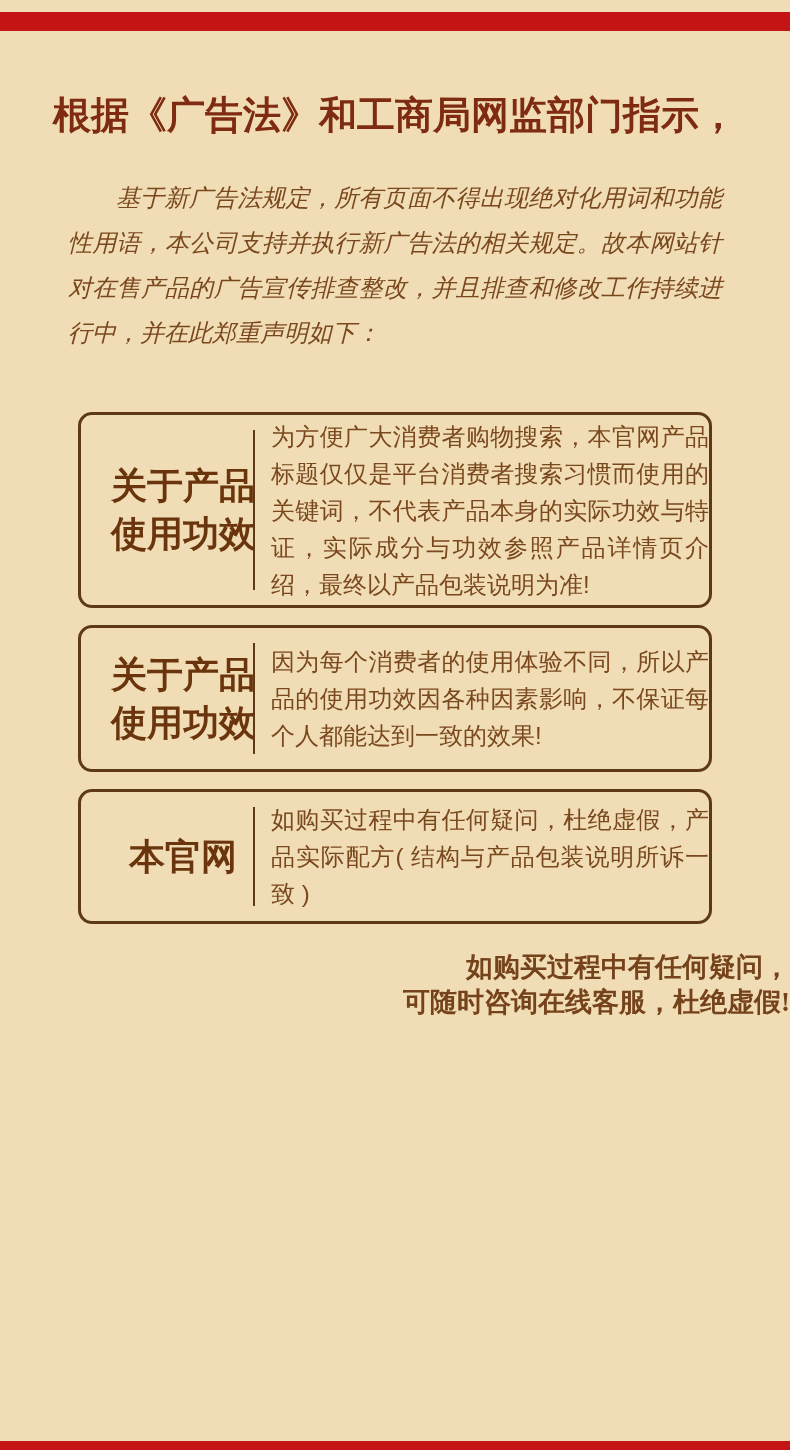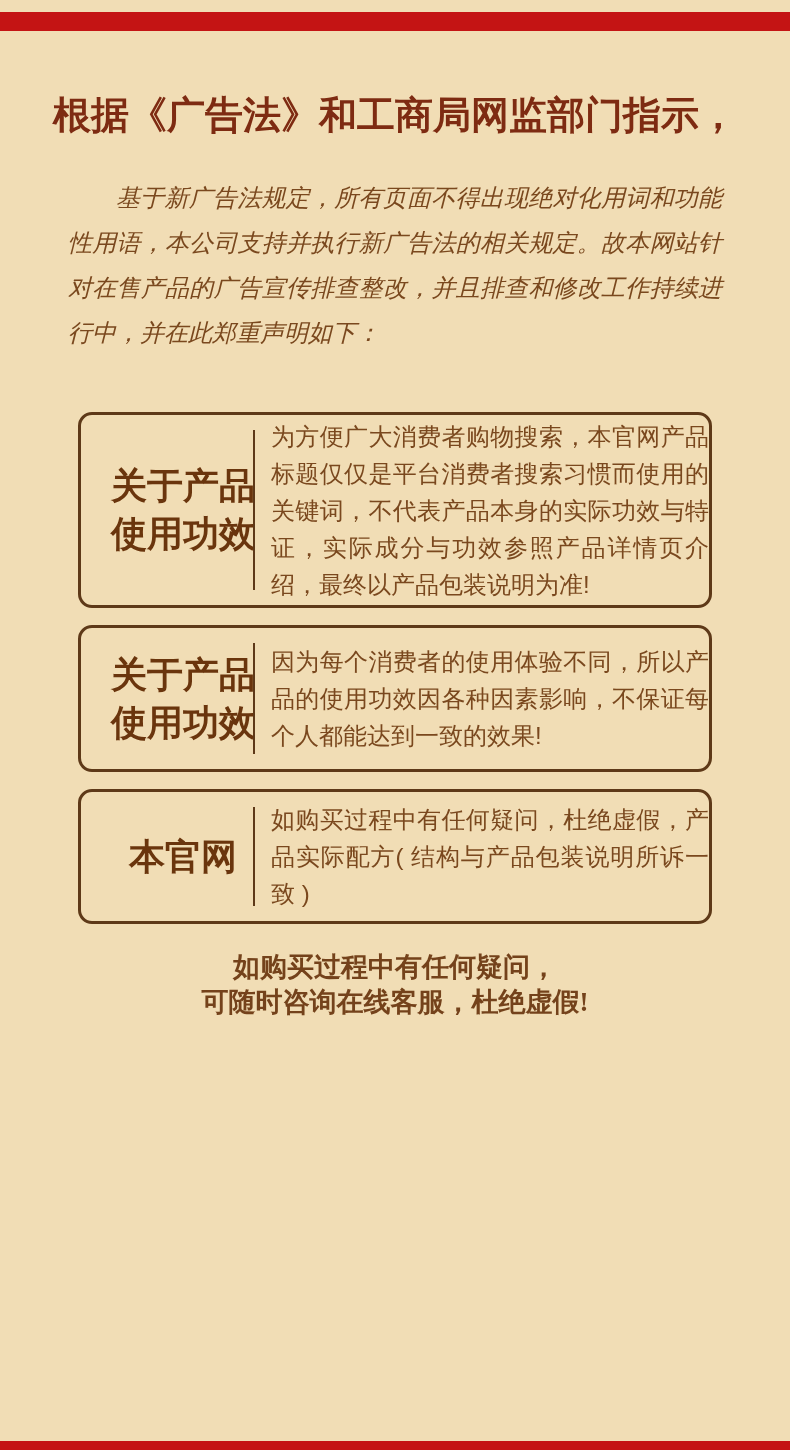--- a/index.html
+++ b/index.html
@@ -95,21 +95,21 @@
     text-align: justify;
   }
   .footer-note {
     margin-top: 26px;
     text-align: center;
     font-size: 27px;
     font-weight: bold;
     color: var(--footer);
     line-height: 35px;
   }
-  .footer-note .footer-line { white-space: nowrap; }
+  .footer-note .footer-line { white-space: nowrap; text-align: right; }
 </style>
 </head>
 <body>
 
 <div class="page">
 
   <div class="top-bar"></div>
 
   <div class="main-title">
     <div class="title-line">根据《广告法》和工商局网监部门指示，</div>

